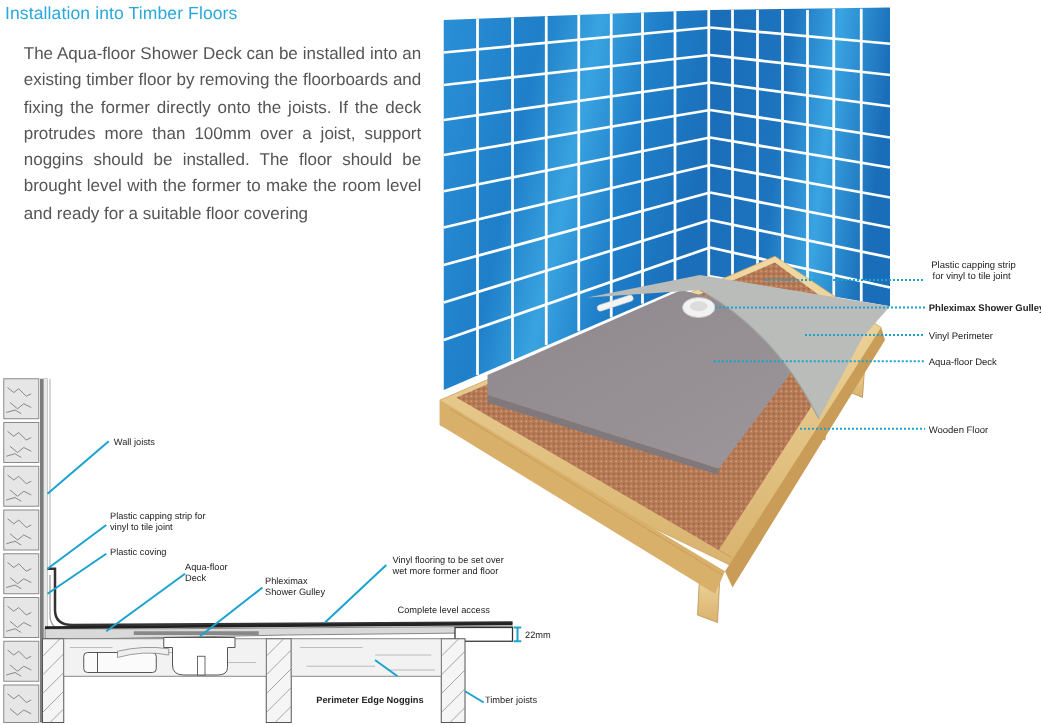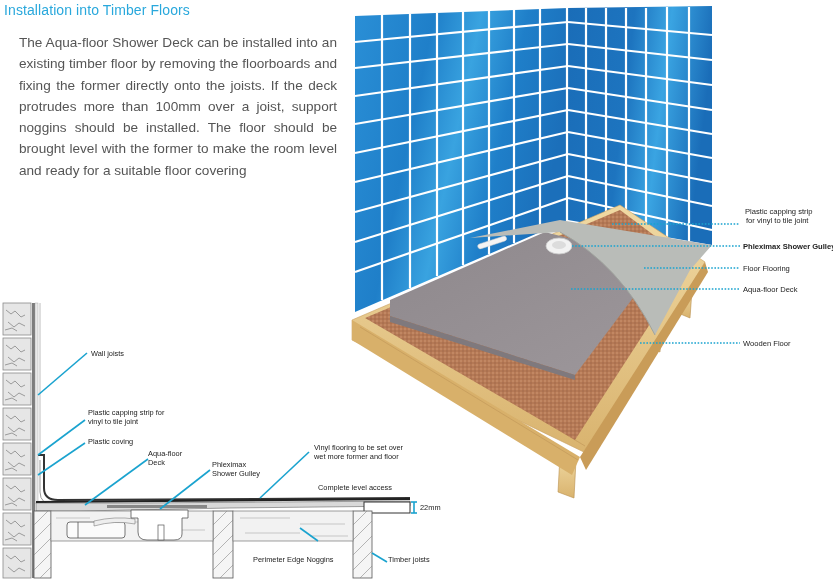--- a/index.html
+++ b/index.html
@@ -227,21 +227,21 @@
     <line x1="411" y1="502" x2="417" y2="502"></line>
     <line x1="411" y1="513" x2="417" y2="513"></line>
   </g>
 </svg>
 
 <div class="lbl-r" style="left:745px; top:207px;">
   <div>Plastic capping strip</div>
   <div style="padding-left:1px">for vinyl to tile joint</div>
 </div>
 <div class="lbl-r" style="left:743px; top:242px;font-weight:bold;">Phleximax Shower Gulley</div>
-<div class="lbl-r" style="left:743px; top:264px;">Floor Flooring</div>
+<div class="lbl-r" style="left:743px; top:264px;">Vinyl Perimeter</div>
 <div class="lbl-r" style="left:743px; top:285px;">Aqua-floor Deck</div>
 <div class="lbl-r" style="left:743px; top:339px;">Wooden Floor</div>
 
 <div class="lbl" style="left:91px; top:349px;">Wall joists</div>
 <div class="lbl" style="left:88px; top:408px;">
   <div>Plastic capping strip for</div>
   <div>vinyl to tile joint</div>
 </div>
 <div class="lbl" style="left:88px; top:437px;">Plastic coving</div>
 <div class="lbl" style="left:148px; top:449px;">
@@ -251,14 +251,14 @@
 <div class="lbl" style="left:212px; top:460px;">
   <div>Phleximax</div>
   <div>Shower Gulley</div>
 </div>
 <div class="lbl" style="left:314px; top:443px;">
   <div>Vinyl flooring to be set over</div>
   <div>wet more former and floor</div>
 </div>
 <div class="lbl" style="left:318px; top:483px;">Complete level access</div>
 <div class="lbl" style="left:420px; top:503px;">22mm</div>
-<div class="lbl" style="left:253px; top:555px;">Perimeter Edge Noggins</div>
+<div class="lbl" style="left:253px; top:555px;font-weight:bold;">Perimeter Edge Noggins</div>
 <div class="lbl" style="left:388px; top:555px;">Timber joists</div>
 
 </body></html>

